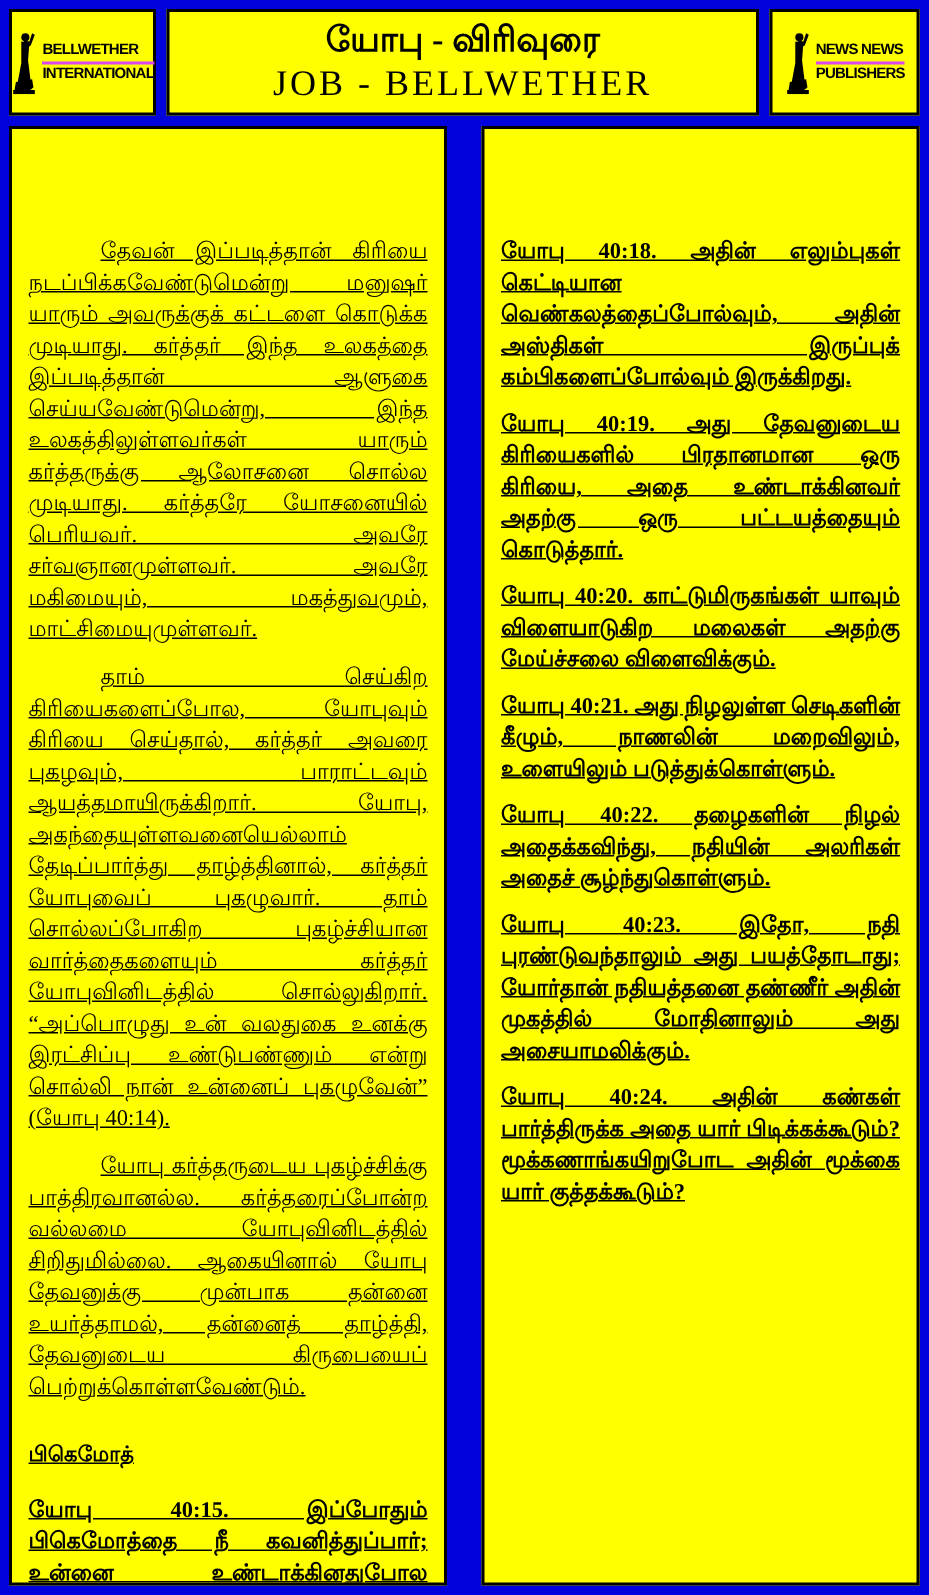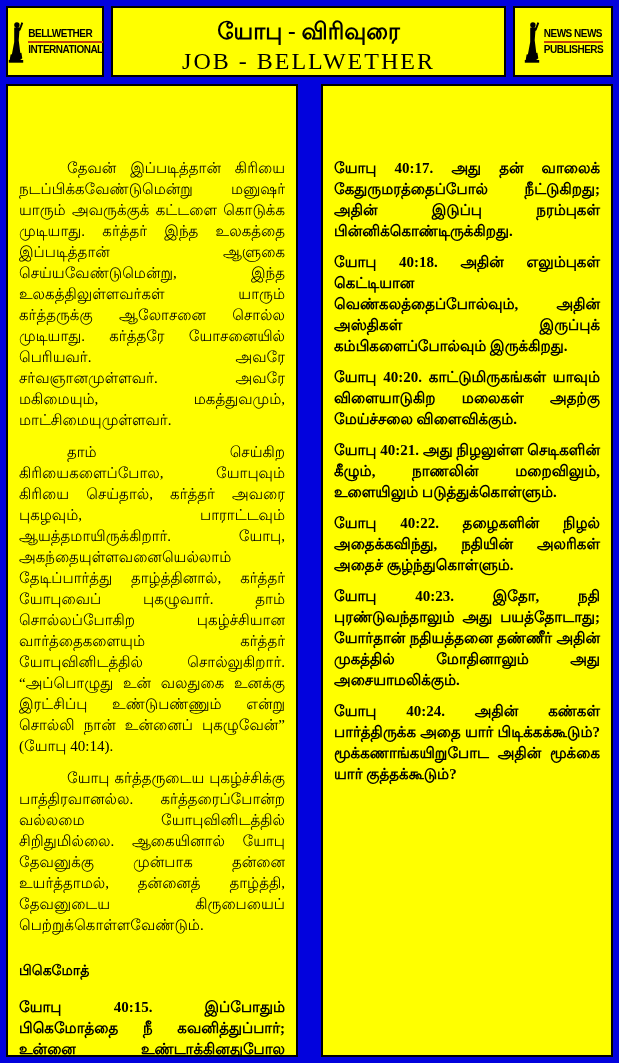--- a/index.html
+++ b/index.html
@@ -22,29 +22,29 @@
     display: flex; align-items: center; justify-content: center; gap: 3px;
     padding: 4px;
   }
   .logo-panel.right { width: 100px; flex: 0 0 100px; }
   .logo-figure { width: 18px; height: 44px; flex: 0 0 18px; }
   .logo-text {
     font-family: "Liberation Sans", "DejaVu Sans", sans-serif;
     font-weight: bold; font-size: 10px; line-height: 13px;
     letter-spacing: -0.5px; white-space: nowrap;
   }
-  .logo-line1 { border-bottom: 2px solid #c2410c; padding-bottom: 1px; }
+  .logo-line1 { border-bottom: 2px solid #d946ef; padding-bottom: 1px; }
   .title-panel {
     flex: 1;
-    display: flex; flex-direction: column; align-items: center; justify-content: flex-end;
+    display: flex; flex-direction: column; align-items: center; justify-content: center;
     gap: 3px;
   }
   .title-tamil { font-weight: bold; font-size: 23px; line-height: 26px; }
   .title-english { font-size: 24px; line-height: 27px; letter-spacing: 2px; }
-  .body-row { flex: 1; display: flex; gap: 23px; min-height: 0; }
+  .body-row { flex: 1; display: flex; gap: 23px; min-height: 0; text-decoration: underline; }
   .col {
     flex: 1;
     padding: 72px 11px 10px 11px;
     font-size: 15px; line-height: 21px;
     text-align: justify; text-align-last: left;
     overflow: hidden;
   }
   .para { text-indent: 48px; margin-bottom: 11px; }
   .section-heading {
     font-weight: bold; font-size: 14px; line-height: 25px;
@@ -105,22 +105,22 @@
       <p class="para">தேவன் இப்படித்தான் கிரியை நடப்பிக்கவேண்டுமென்று மனுஷர் யாரும் அவருக்குக் கட்டளை கொடுக்க முடியாது. கர்த்தர் இந்த உலகத்தை இப்படித்தான் ஆளுகை செய்யவேண்டுமென்று, இந்த உலகத்திலுள்ளவர்கள் யாரும் கர்த்தருக்கு ஆலோசனை சொல்ல முடியாது. கர்த்தரே யோசனையில் பெரியவர். அவரே சர்வஞானமுள்ளவர். அவரே மகிமையும், மகத்துவமும், மாட்சிமையுமுள்ளவர்.</p>
       <p class="para">தாம் செய்கிற கிரியைகளைப்போல, யோபுவும் கிரியை செய்தால், கர்த்தர் அவரை புகழவும், பாராட்டவும் ஆயத்தமாயிருக்கிறார். யோபு, அகந்தையுள்ளவனையெல்லாம் தேடிப்பார்த்து தாழ்த்தினால், கர்த்தர் யோபுவைப் புகழுவார். தாம் சொல்லப்போகிற புகழ்ச்சியான வார்த்தைகளையும் கர்த்தர் யோபுவினிடத்தில் சொல்லுகிறார். “அப்பொழுது உன் வலதுகை உனக்கு இரட்சிப்பு உண்டுபண்ணும் என்று சொல்லி நான் உன்னைப் புகழுவேன்” (யோபு 40:14).</p>
       <p class="para">யோபு கர்த்தருடைய புகழ்ச்சிக்கு பாத்திரவானல்ல. கர்த்தரைப்போன்ற வல்லமை யோபுவினிடத்தில் சிறிதுமில்லை. ஆகையினால் யோபு தேவனுக்கு முன்பாக தன்னை உயர்த்தாமல், தன்னைத் தாழ்த்தி, தேவனுடைய கிருபையைப் பெற்றுக்கொள்ளவேண்டும்.</p>
       <div class="section-heading">
         <div>பிகெமோத்</div>
       </div>
       <p class="verse">யோபு 40:15. இப்போதும் பிகெமோத்தை நீ கவனித்துப்பார்; உன்னை உண்டாக்கினதுபோல அதையும் உண்டாக்கினேன்; அது மாட்டைப்போல் புல்லைத்தின்னும்.</p>
     </div>
 
     <div class="panel col">
-      <p class="verse">யோபு 40:17. அது தன் வாலைக் கேதுருமரத்தைப்போல் நீட்டுகிறது; அதின் இடுப்பு நரம்புகள் பின்னிக்கொண்டிருக்கிறது.</p>
       <p class="verse">யோபு 40:18. அதின் எலும்புகள் கெட்டியான வெண்கலத்தைப்போல்வும், அதின் அஸ்திகள் இருப்புக் கம்பிகளைப்போல்வும் இருக்கிறது.</p>
+      <p class="verse">யோபு 40:19. அது தேவனுடைய கிரியைகளில் பிரதானமான ஒரு கிரியை, அதை உண்டாக்கினவர் அதற்கு ஒரு பட்டயத்தையும் கொடுத்தார்.</p>
       <p class="verse">யோபு 40:20. காட்டுமிருகங்கள் யாவும் விளையாடுகிற மலைகள் அதற்கு மேய்ச்சலை விளைவிக்கும்.</p>
       <p class="verse">யோபு 40:21. அது நிழலுள்ள செடிகளின் கீழும், நாணலின் மறைவிலும், உளையிலும் படுத்துக்கொள்ளும்.</p>
       <p class="verse">யோபு 40:22. தழைகளின் நிழல் அதைக்கவிந்து, நதியின் அலரிகள் அதைச் சூழ்ந்துகொள்ளும்.</p>
       <p class="verse">யோபு 40:23. இதோ, நதி புரண்டுவந்தாலும் அது பயத்தோடாது; யோர்தான் நதியத்தனை தண்ணீர் அதின் முகத்தில் மோதினாலும் அது அசையாமலிக்கும்.</p>
       <p class="verse">யோபு 40:24. அதின் கண்கள் பார்த்திருக்க அதை யார் பிடிக்கக்கூடும்? மூக்கணாங்கயிறுபோட அதின் மூக்கை யார் குத்தக்கூடும்?</p>
     </div>
 
   </div>
 
 </div>

